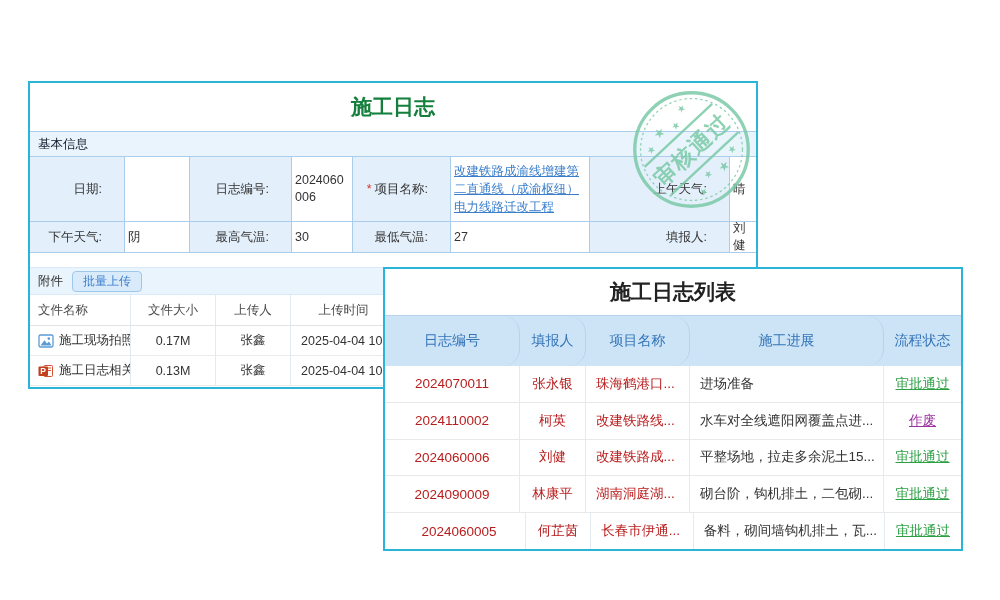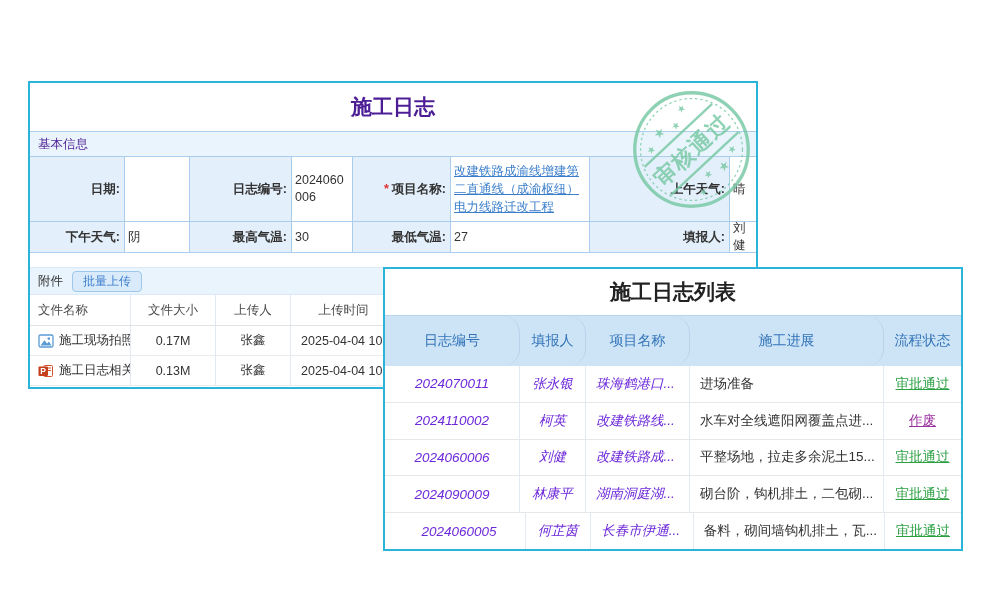--- a/index.html
+++ b/index.html
@@ -7,29 +7,29 @@
     width:1000px;height:600px;position:relative;background:#ffffff;
     font-family:"Liberation Sans","DejaVu Sans",sans-serif;color:#333;
     overflow:hidden;
   }
   *{box-sizing:border-box;}
   .panel{position:absolute;background:#fff;border:2px solid #2ab4d9;}
 
   
   #form-panel{left:28px;top:81px;width:730px;height:308px;z-index:1;}
   .form-title{height:48px;display:flex;align-items:center;justify-content:center;
-    font-size:21px;font-weight:bold;color:#4c1d95;}
+    font-size:21px;font-weight:bold;color:#15803d;}
   .section-bar{height:26px;background:#e9f4fc;border-top:1px solid #a9cdea;border-bottom:1px solid #a9cdea;
-    display:flex;align-items:center;padding-left:8px;font-size:12.5px;color:#4c1d95;}
+    display:flex;align-items:center;padding-left:8px;font-size:12.5px;color:#0f172a;}
   .fr{display:flex;width:100%;}
   .fr1{height:65px;}
   .fr2{height:31px;}
   .fc{border-right:1px solid #a9cdea;border-bottom:1px solid #a9cdea;display:flex;align-items:center;
     font-size:12.5px;overflow:hidden;}
-  .fc.lab{background:#e3effa;justify-content:flex-end;padding-right:4px;color:#333;text-align:right;font-weight:bold;}
+  .fc.lab{background:#e3effa;justify-content:flex-end;padding-right:22px;color:#333;text-align:right;}
   .fc.val{background:#fff;padding:2px 3px;color:#333;}
   .fc.last{border-right:none;}
   .w1{width:95px;}.w2{width:65px;}.w3{width:102px;}.w4{width:61px;}
   .w5{width:98px;}.w6{width:139px;}.w7{width:140px;}.w8{width:26px;}
   .wrapnum{word-break:break-all;line-height:1.35;}
   .req{color:#e0312f;margin-right:3px;font-size:12.5px;}
   a.project-link{color:#3a7ecb;text-decoration:underline;line-height:1.45;word-break:break-all;cursor:pointer;}
   .gap{height:14px;background:#fff;}
 
   .attach-bar{height:28px;background:#e9f4fc;border-top:1px solid #d9e9f7;border-bottom:1px solid #d9e9f7;
@@ -60,21 +60,21 @@
   .lt-body{flex:1;display:flex;flex-direction:column;}
   .lt-row{flex:1;display:flex;border-bottom:1px solid #e8e8ec;}
   .lt-row:last-child{border-bottom:none;padding-left:8px;}
   .ltc{display:flex;align-items:center;justify-content:center;overflow:hidden;font-size:13.5px;}
   .lt-body .ltc{border-right:1px solid #e4eaf1;}
   .ltc.c-no{width:135px;}
   .ltc.c-rep{width:66px;}
   .ltc.c-proj{width:104px;justify-content:flex-start;padding-left:10px;}
   .ltc.c-prog{width:194px;justify-content:flex-start;padding-left:10px;}
   .ltc.c-stat{width:77px;border-right:none !important;}
-  .blue{color:#6d28d9;cursor:pointer;white-space:nowrap;font-style:italic;}
+  .blue{color:#b91c1c;cursor:pointer;white-space:nowrap;}
   .prog{color:#333;white-space:nowrap;}
   .status{text-decoration:underline;cursor:pointer;white-space:nowrap;}
   .approved{color:#2da044;}
   .voided{color:#9b30a0;}
 </style>
 </head>
 <body>
 
 <div class="panel" id="form-panel">
   <div class="form-title">施工日志</div>

